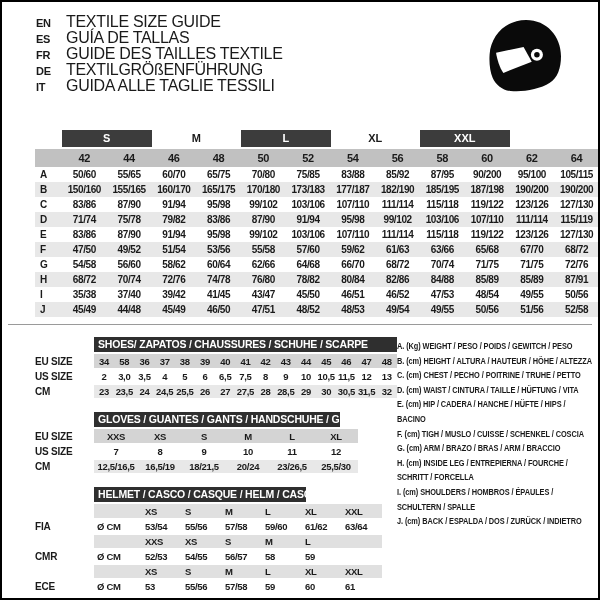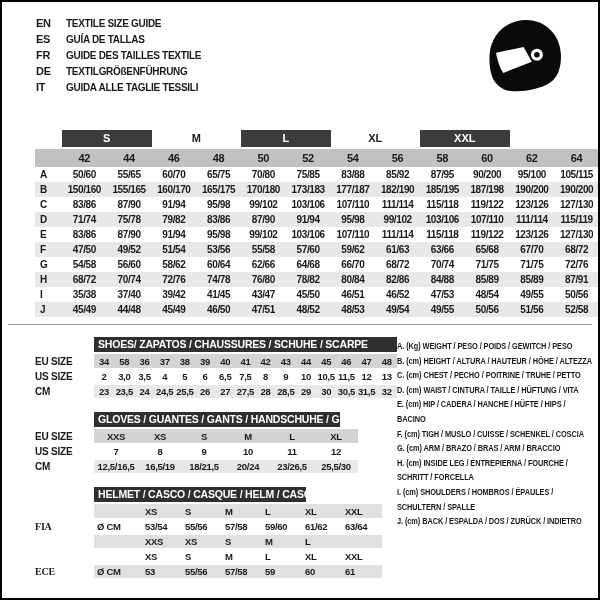--- a/index.html
+++ b/index.html
@@ -4,21 +4,21 @@
 <style>
   * { margin:0; padding:0; box-sizing:border-box; }
   html,body { width:600px; height:600px; }
   body { font-family:"Liberation Sans", sans-serif; color:#1a1a1a; background:#fff; }
   .page { position:relative; width:600px; height:600px; border:2px solid #000; background:#fff; overflow:hidden; }
 
   
   .langs { margin:12px 0 0 34px; }
   .lang-row { height:16px; line-height:16px; white-space:nowrap; }
   .lang-code { display:inline-block; width:30px; font-weight:bold; font-size:11px; letter-spacing:-0.3px; }
-  .lang-title { font-weight:bold; font-size:10px; letter-spacing:-0.3px; }
+  .lang-title { font-weight:normal; font-size:16px; letter-spacing:-0.3px; }
 
   
   .helmet-icon { position:absolute; top:12px; right:34px; width:86px; height:86px; }
 
   
   table { border-collapse:collapse; table-layout:fixed; }
   th, td { overflow:hidden; white-space:nowrap; }
 
   
   .main { width:564px; margin:36px 0 0 33px; }
@@ -48,21 +48,21 @@
   .shoes tbody tr:nth-child(1) td:not(:first-child) { background:#d4d4d4; }
   .shoes tbody tr:nth-child(3) td:not(:first-child) { background:#e8e8e8; }
 
   .gloves { width:323px; }
   .gloves td { text-align:center; }
   .gloves tbody tr:nth-child(1) td:not(:first-child) { background:#d4d4d4; }
   .gloves tbody tr:nth-child(3) td:not(:first-child) { background:#e8e8e8; }
 
   .helmetTbl { width:347px; }
   .helmetTbl td { text-align:left; padding-left:3px; }
-  .helmetTbl td:first-child { padding-left:0;font-family:Liberation Serif, serif; }
+  .helmetTbl td:first-child { padding-left:0; }
   .helmetTbl tbody tr:nth-child(odd) td:not(:first-child) { background:#e0e0e0; }
 
   
   .legend { flex:1; padding-top:2px; }
   .legend-inner { width:240px; transform:scaleX(0.82); transform-origin:top left; }
   .leg { font-size:9px; font-weight:bold; line-height:14.6px; letter-spacing:-0.1px; }
 </style>
 </head>
 <body>
 
@@ -484,20 +484,30 @@
               <td></td>
               <td></td>
               <td>XXS</td>
               <td>XS</td>
               <td>S</td>
               <td>M</td>
               <td>L</td>
               <td></td>
             </tr>
             <tr>
+              <td>CMR</td>
+              <td>Ø CM</td>
+              <td>52/53</td>
+              <td>54/55</td>
+              <td>56/57</td>
+              <td>58</td>
+              <td>59</td>
+              <td></td>
+            </tr>
+            <tr>
               <td></td>
               <td></td>
               <td>XS</td>
               <td>S</td>
               <td>M</td>
               <td>L</td>
               <td>XL</td>
               <td>XXL</td>
             </tr>
             <tr>

